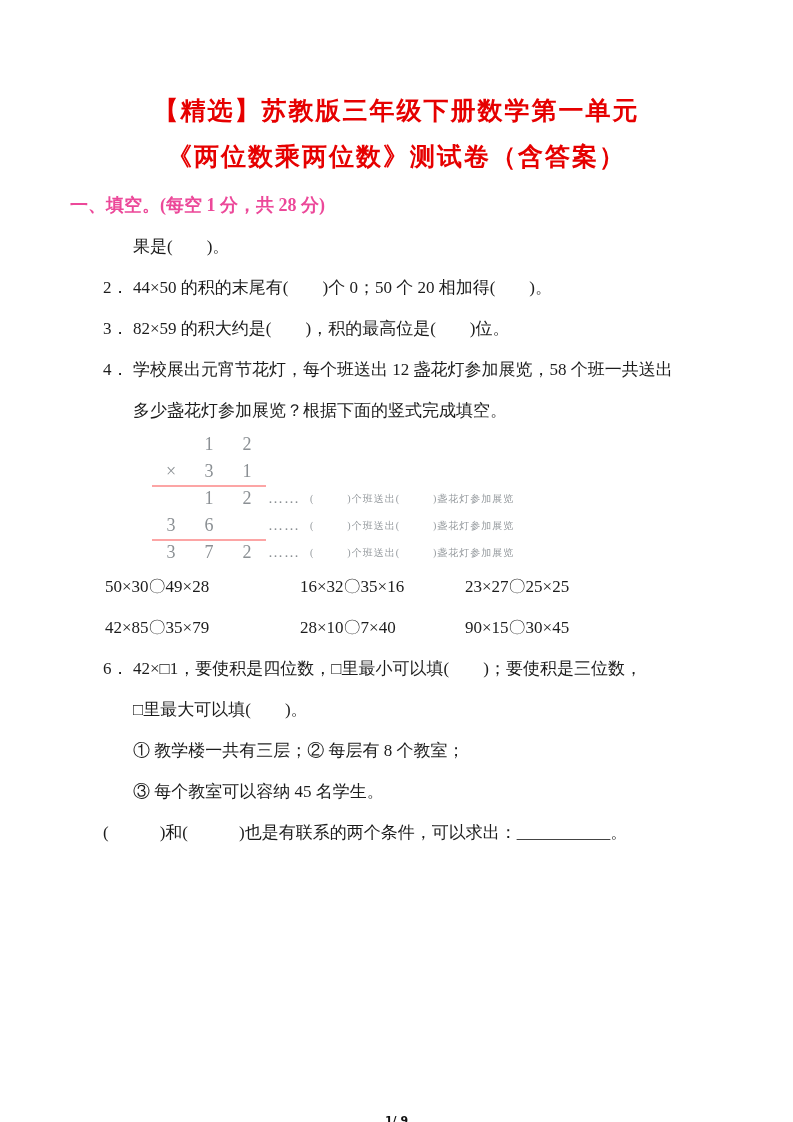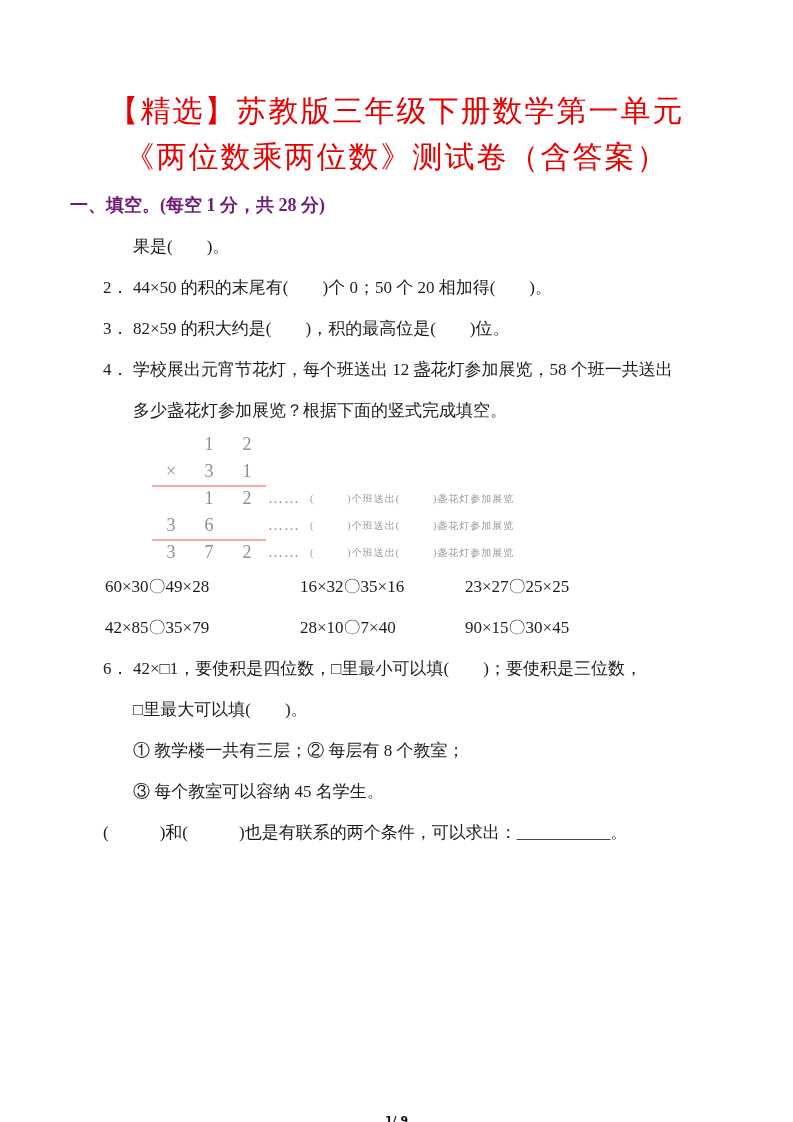--- a/index.html
+++ b/index.html
@@ -5,27 +5,27 @@
   html, body { margin: 0; padding: 0; background: #ffffff; }
   body {
     width: 793px; height: 1122px; overflow: hidden; position: relative;
     font-family: "Liberation Serif", serif;
     color: #1c1c1c;
   }
   .page { width: 793px; height: 1122px; position: relative; background: #ffffff; }
 
   .title-block { margin-top: 88px; text-align: center; }
   .title-line {
-    font-size: 30px; font-weight: normal; line-height: 46px;
+    font-size: 25px; font-weight: bold; line-height: 46px;
     letter-spacing: 2px; color: #e60000;
   }
 
   .section-heading {
     margin-left: 70px; margin-top: 10px;
-    font-size: 18px; font-weight: bold; line-height: 30px; color: #701a75;
+    font-size: 18px; font-weight: bold; line-height: 30px; color: #ec4899;
   }
 
   .content { margin-top: 6px; margin-left: 70px; font-size: 17px; }
   .line { height: 41px; line-height: 41px; white-space: nowrap; }
   .qline { padding-left: 33px; }
   .qnum { display: inline-block; width: 30px; }
   .cont { padding-left: 63px; }
   .fillline { padding-left: 33px; }
 
   .pairs { padding-left: 35px; }
@@ -82,21 +82,21 @@
         <span class="dgrid"><span class="dcell"></span><span class="dcell">1</span><span class="dcell">2</span></span><span class="dots">……</span><span class="note">(　　　)个班送出(　　　)盏花灯参加展览</span>
       </div>
       <div class="frow ruled">
         <span class="dgrid"><span class="dcell">3</span><span class="dcell">6</span><span class="dcell"></span></span><span class="dots">……</span><span class="note">(　　　)个班送出(　　　)盏花灯参加展览</span>
       </div>
       <div class="frow">
         <span class="dgrid"><span class="dcell">3</span><span class="dcell">7</span><span class="dcell">2</span></span><span class="dots">……</span><span class="note">(　　　)个班送出(　　　)盏花灯参加展览</span>
       </div>
     </div>
 
-    <div class="line pairs"><span class="pair w1">60×30〇49×28</span><span class="pair w2">16×32〇35×16</span><span class="pair">23×27〇25×25</span></div>
+    <div class="line pairs"><span class="pair w1">50×30〇49×28</span><span class="pair w2">16×32〇35×16</span><span class="pair">23×27〇25×25</span></div>
     <div class="line pairs"><span class="pair w1">42×85〇35×79</span><span class="pair w2">28×10〇7×40</span><span class="pair">90×15〇30×45</span></div>
 
     <div class="line qline"><span class="qnum">6．</span><span>42×□1，要使积是四位数，□里最小可以填(　　)；要使积是三位数，</span></div>
     <div class="line cont">□里最大可以填(　　)。</div>
 
     <div class="line cont">① 教学楼一共有三层；② 每层有 8 个教室；</div>
     <div class="line cont">③ 每个教室可以容纳 45 名学生。</div>
     <div class="line fillline">(　　　)和(　　　)也是有联系的两个条件，可以求出：___________。</div>
 
   </div>

